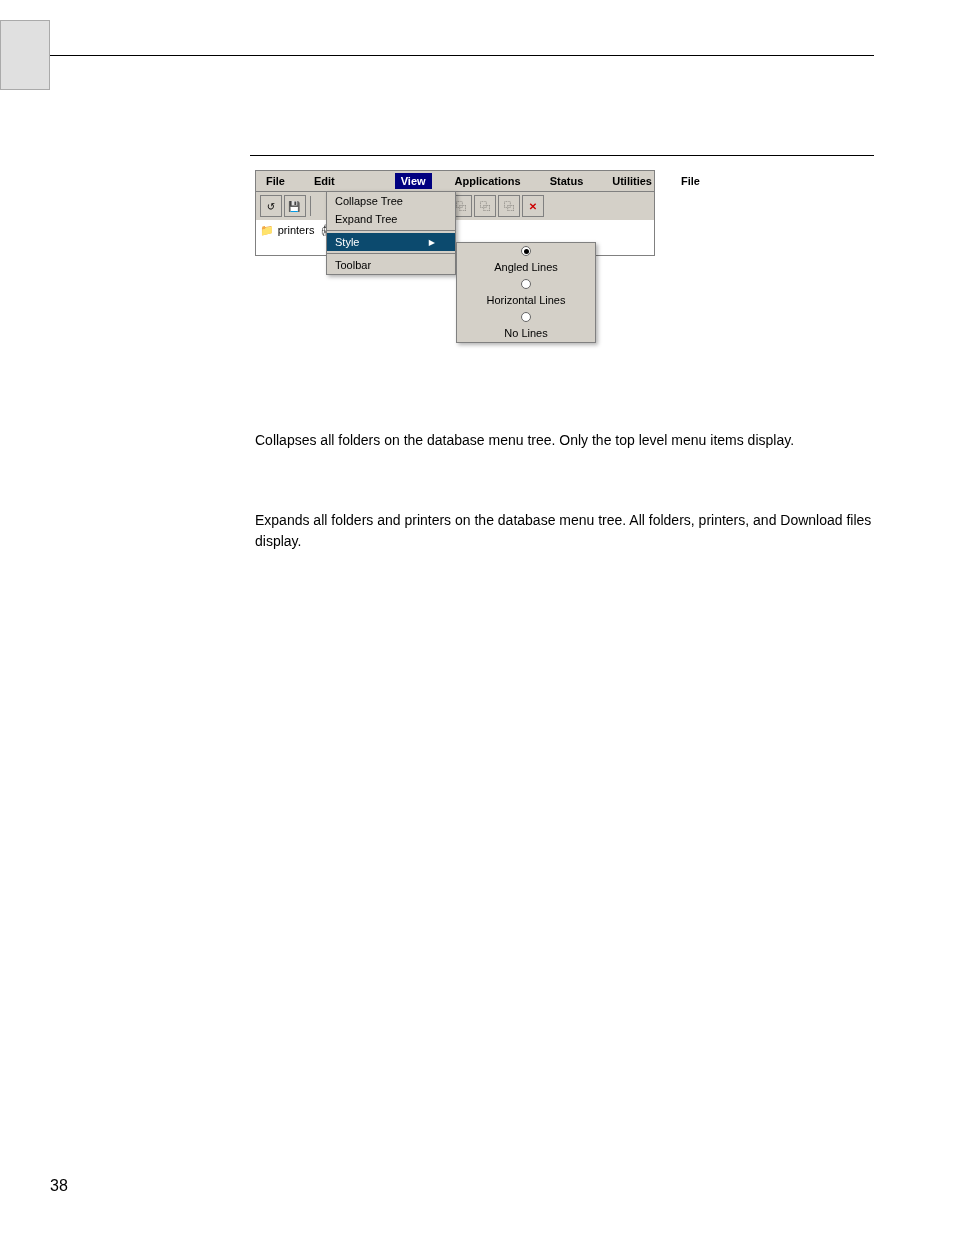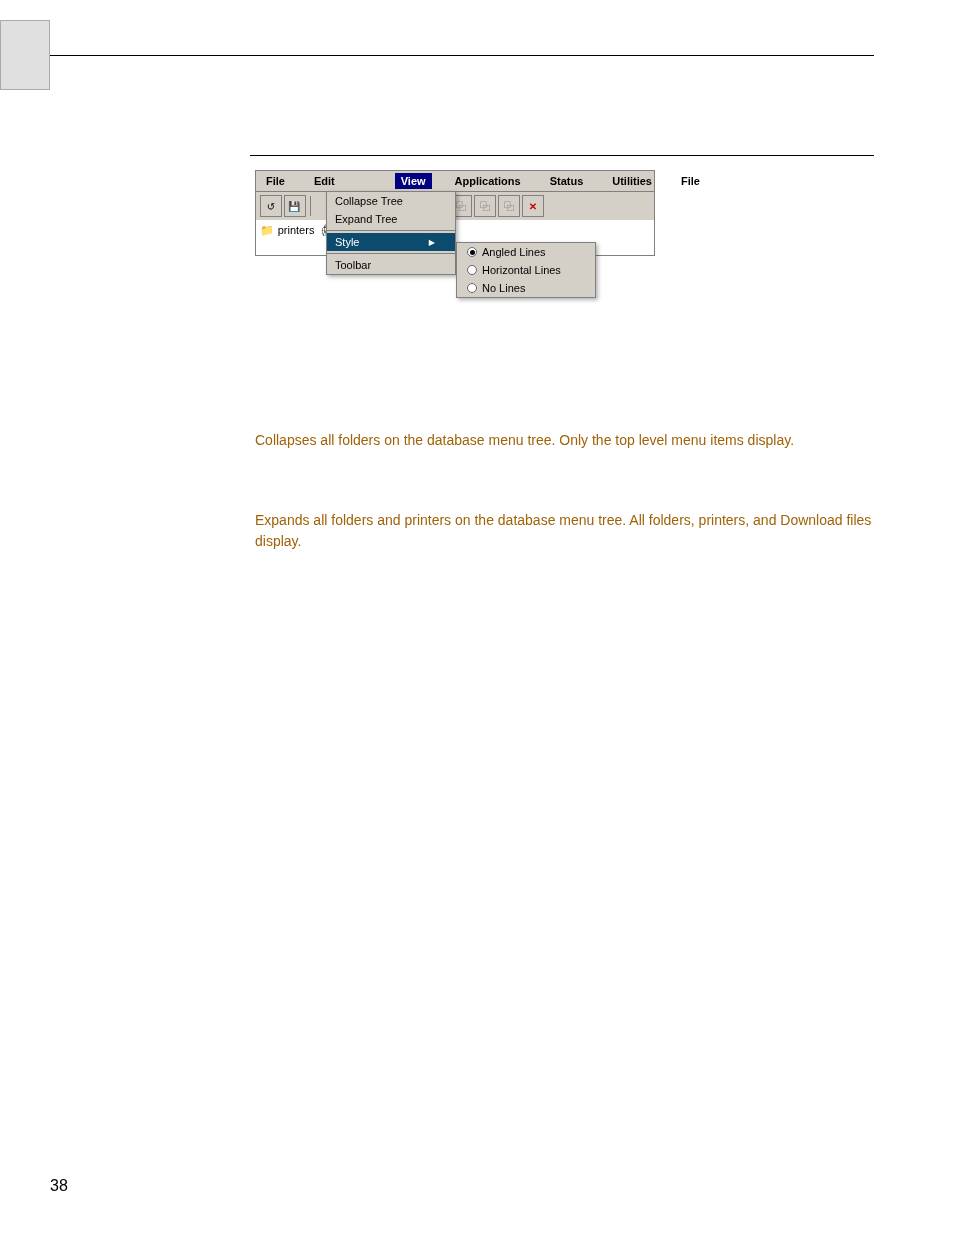--- a/index.html
+++ b/index.html
@@ -159,20 +159,21 @@
       left: 200px;
     }
 
     .submenu-item {
       padding: 3px 10px;
       font-size: 11px;
       cursor: pointer;
       display: flex;
       align-items: center;
       gap: 5px;
+      flex-direction: column;
     }
 
     
     .radio-outer {
       width: 10px;
       height: 10px;
       border-radius: 50%;
       border: 1px solid #666;
       display: inline-flex;
       align-items: center;
@@ -188,21 +189,21 @@
       background: #000;
     }
 
     
     .description-section {
       position: absolute;
       left: 255px;
       right: 80px;
       font-size: 14px;
       line-height: 1.5;
-      color: #a16207;
+      color: #000000;
     }
 
     .collapse-desc {
       top: 430px;
     }
 
     .expand-desc {
       top: 510px;
     }
 

